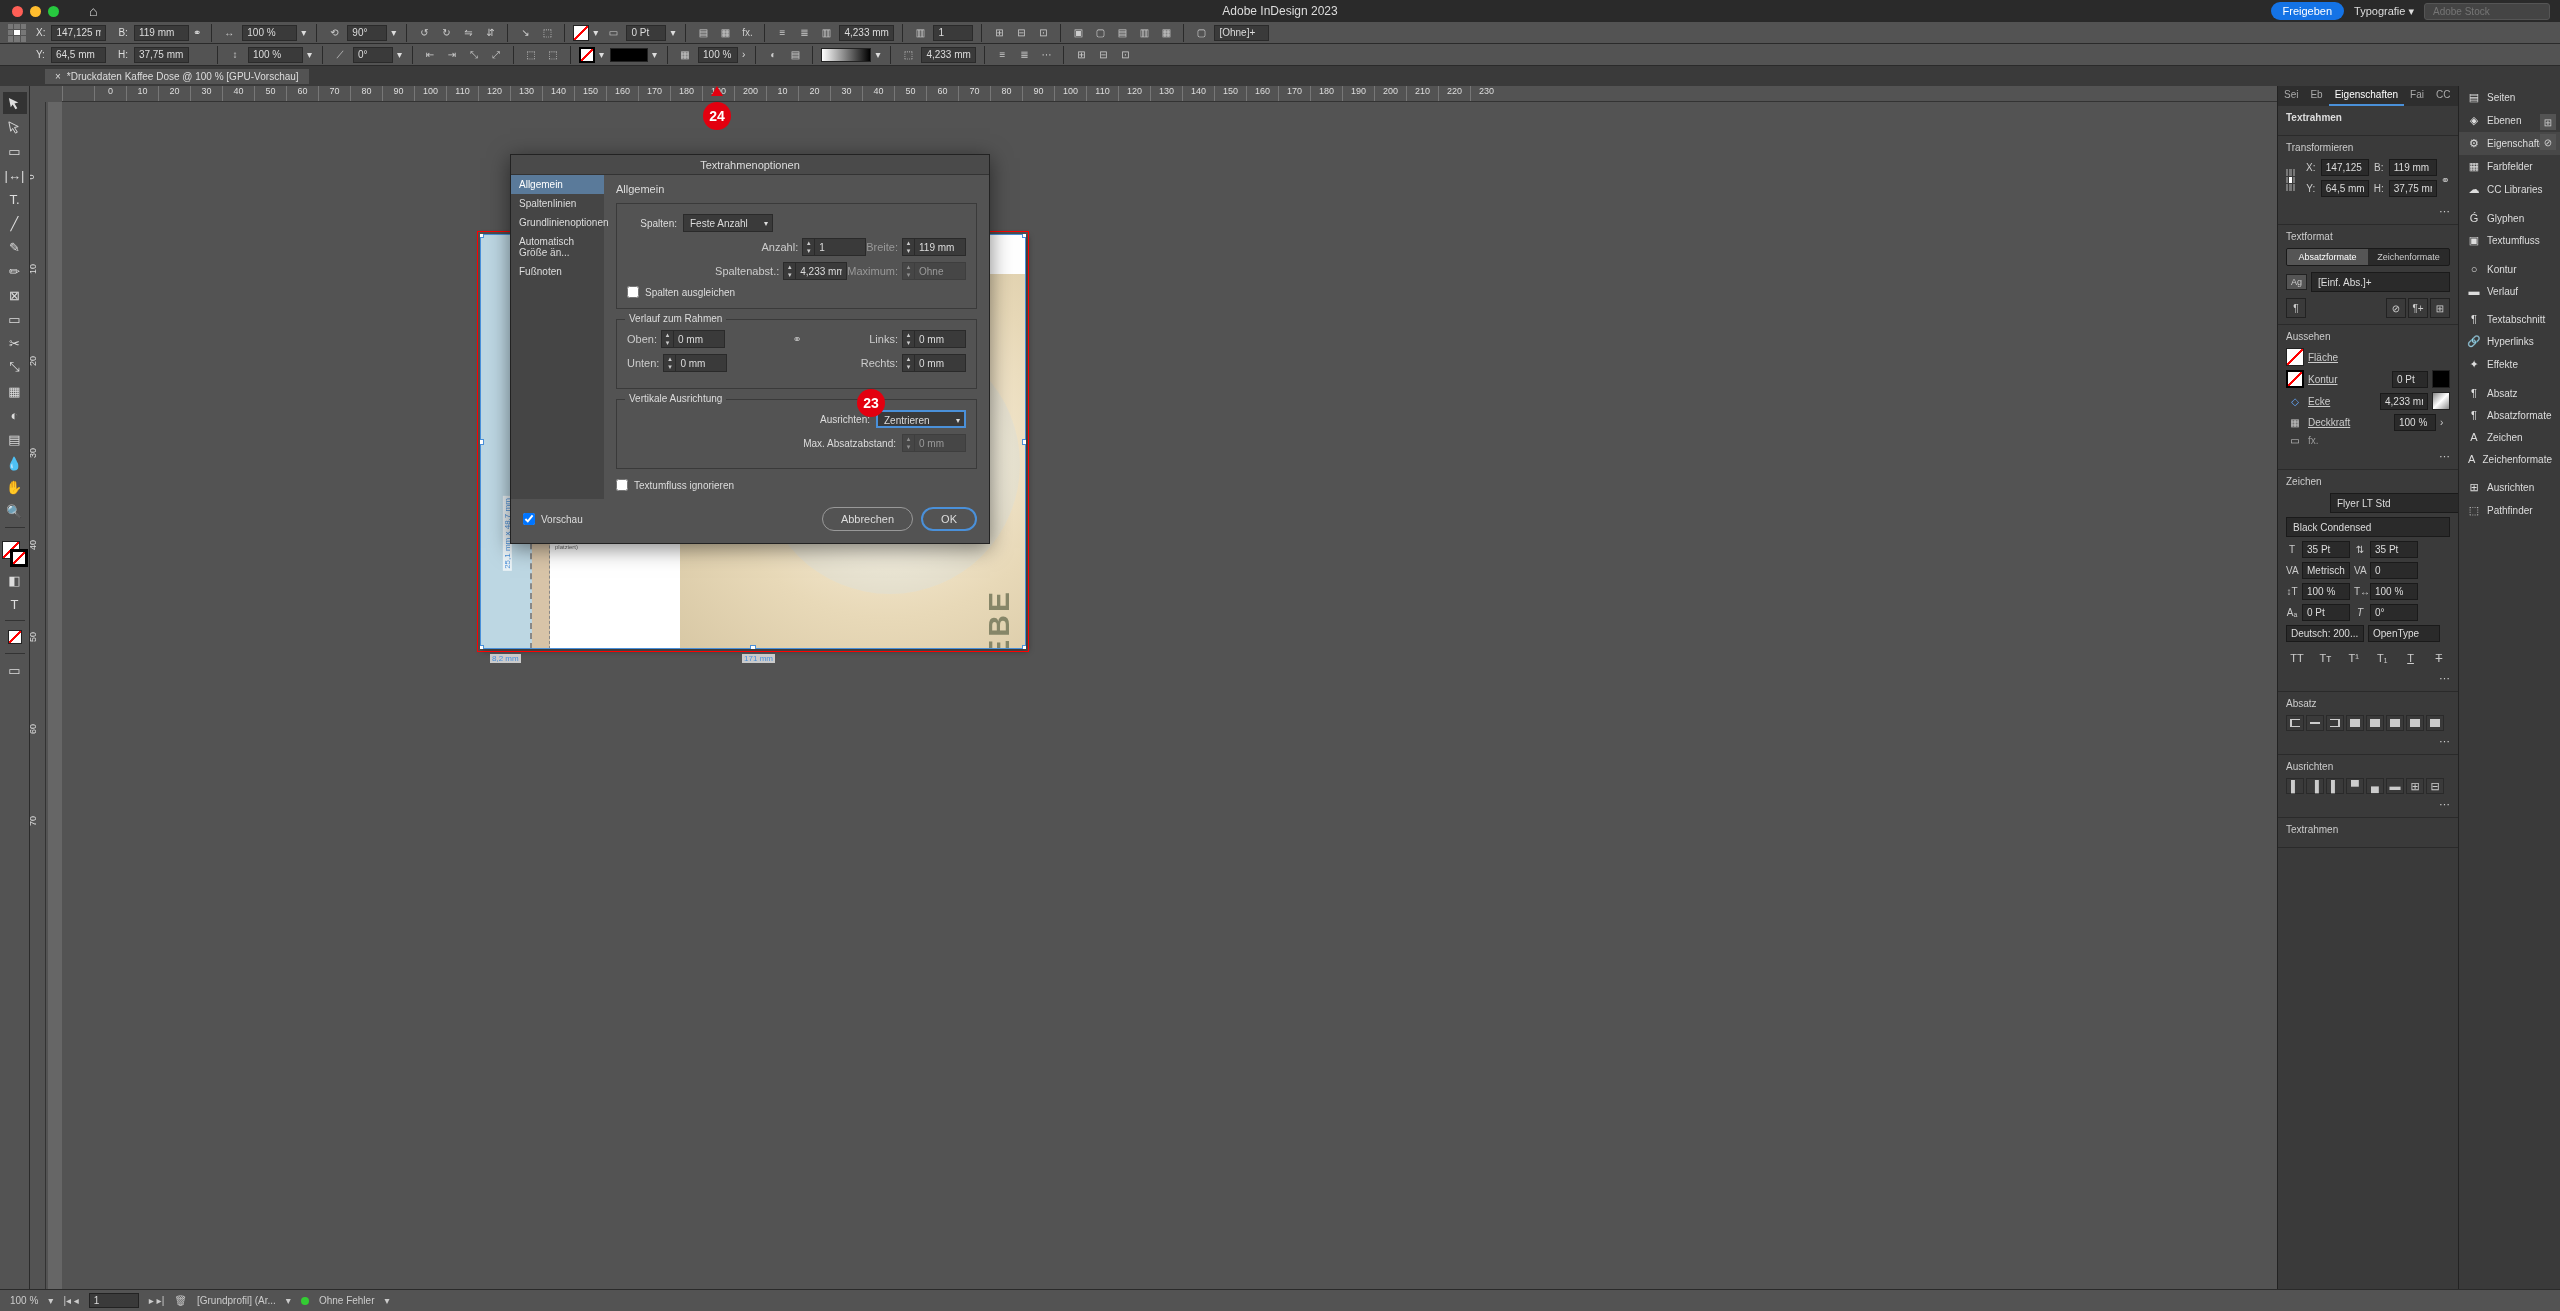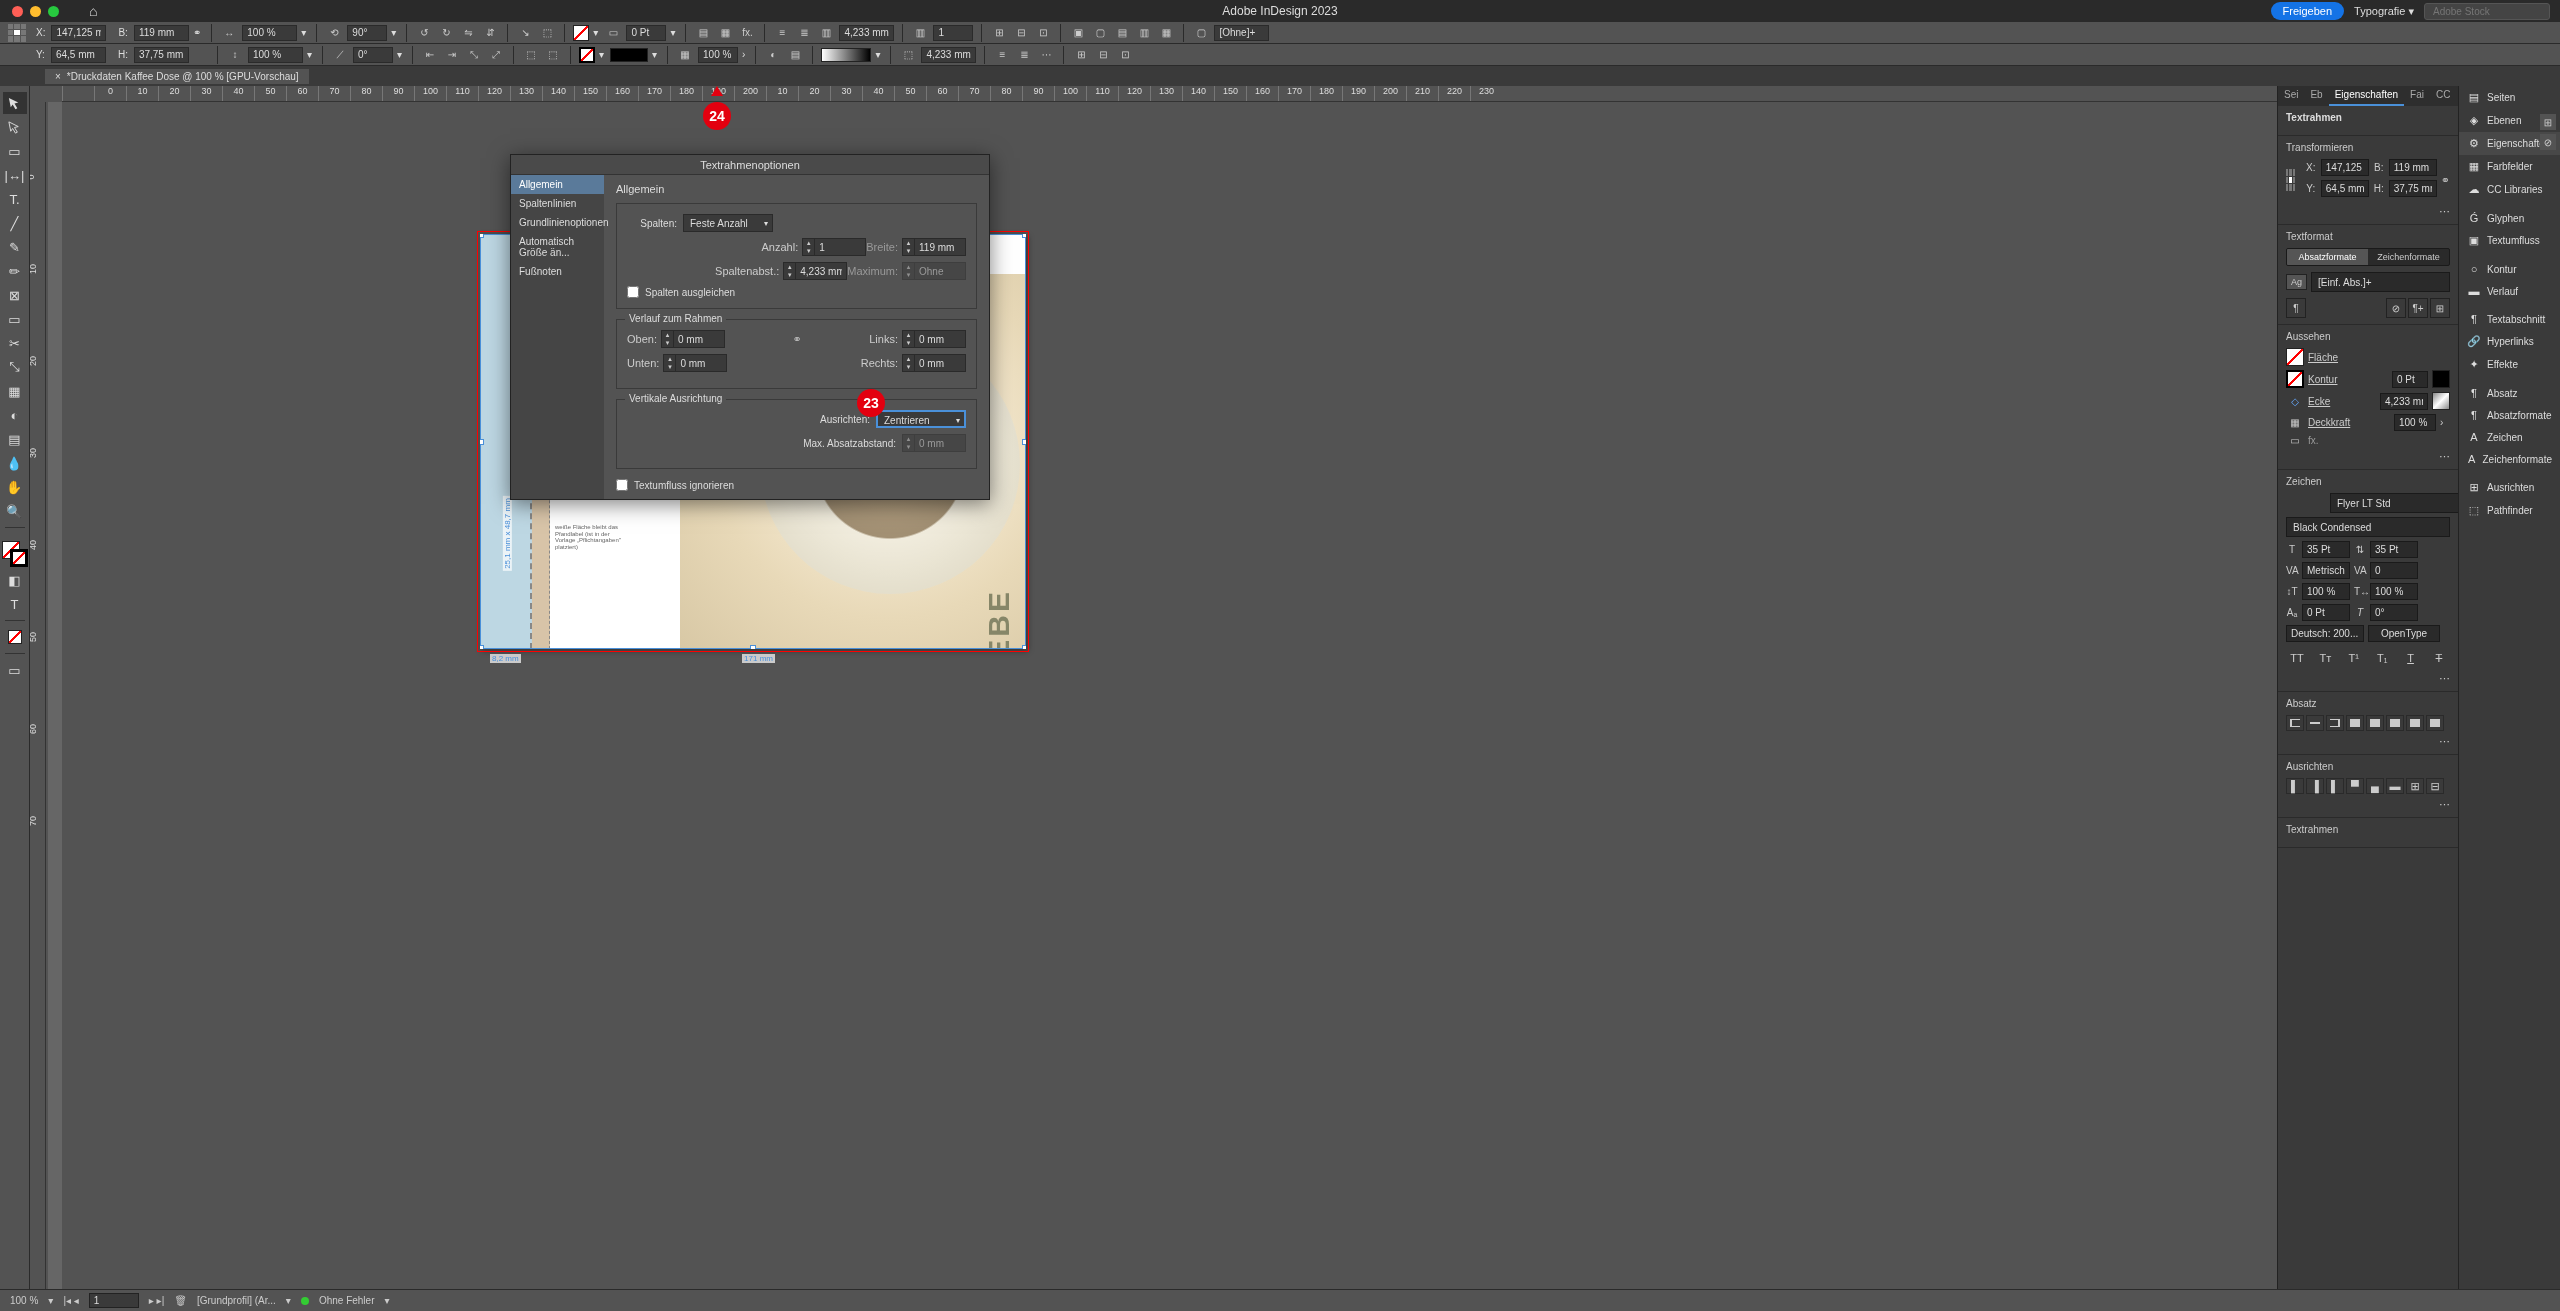--- a/index.html
+++ b/index.html
@@ -529,20 +529,30 @@
                 </div>
             </div>
           </div>
 
           <div class="checkbox-row" style="margin-top:6px">
               <input type="checkbox" style="">
               <span>Textumfluss ignorieren</span>
             </div>
         </div>
       </div>
+      <div class="modal-footer">
+        <div class="checkbox-row">
+            <input type="checkbox" checked="" style="">
+            <span>Vorschau</span>
+          </div>
+        <div style="display:flex;gap:8px">
+          <button class="modal-btn">Abbrechen</button>
+          <button class="modal-btn primary">OK</button>
+        </div>
+      </div>
       <div class="anno-badge" style="top:234px;right:104px">23</div>
     </div>
 
     <div class="anno-arrow" style="top:0px;left:681px"></div>
     <div class="anno-badge" style="top:16px;left:673px">24</div>
   </div>
 
   <div class="right-panels">
     <div class="panel-tabs" id="propTabs">
         <div class="panel-tab">Sei</div>
@@ -661,21 +671,21 @@
           <input class="prop-input" value="100 %" style="">
         </div>
       <div class="prop-row">
           <span class="plbl">Aₐ</span>
           <input class="prop-input" value="0 Pt" style="">
         <span class="plbl"><i>T</i></span>
           <input class="prop-input" value="0°" style="">
         </div>
       <div class="prop-row" style="margin-top:4px">
         <input class="prop-input" style="width: 78px;" value="Deutsch: 200...">
-        <button class="prop-input" style="width:72px;text-align:center">OpenType</button>
+        <button class="prop-input" style="width:72px;text-align:left">OpenType</button>
       </div>
       <div class="txt-style-row">
         <div class="tb">TT</div>
         <div class="tb">Tᴛ</div>
         <div class="tb">T¹</div>
         <div class="tb">T₁</div>
         <div class="tb">
             <u>T</u>
           </div>
         <div class="tb">

